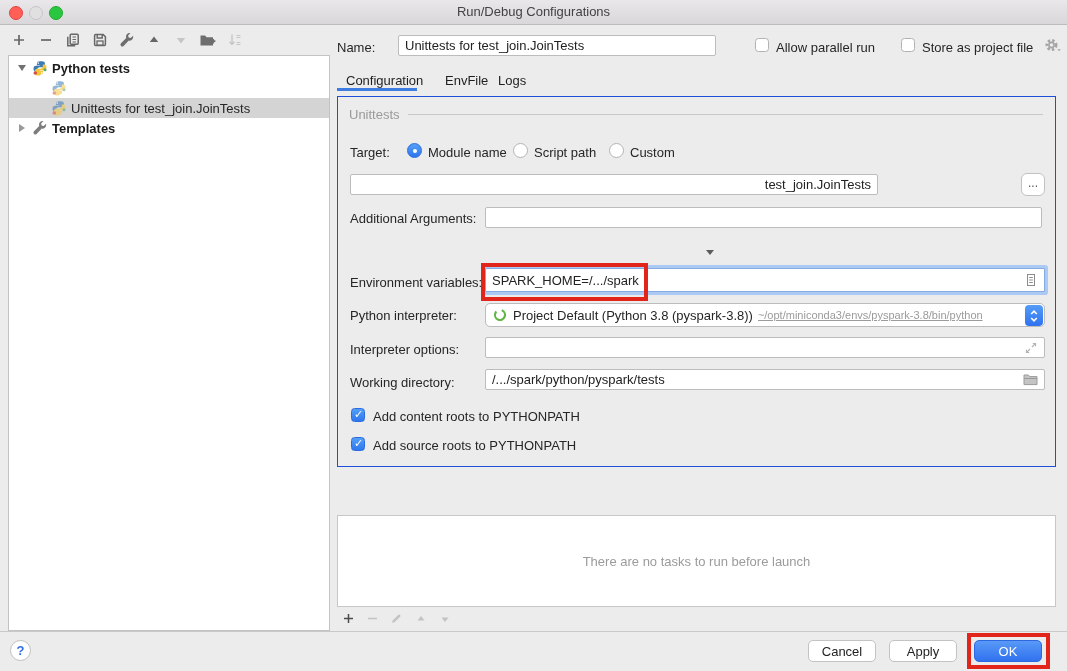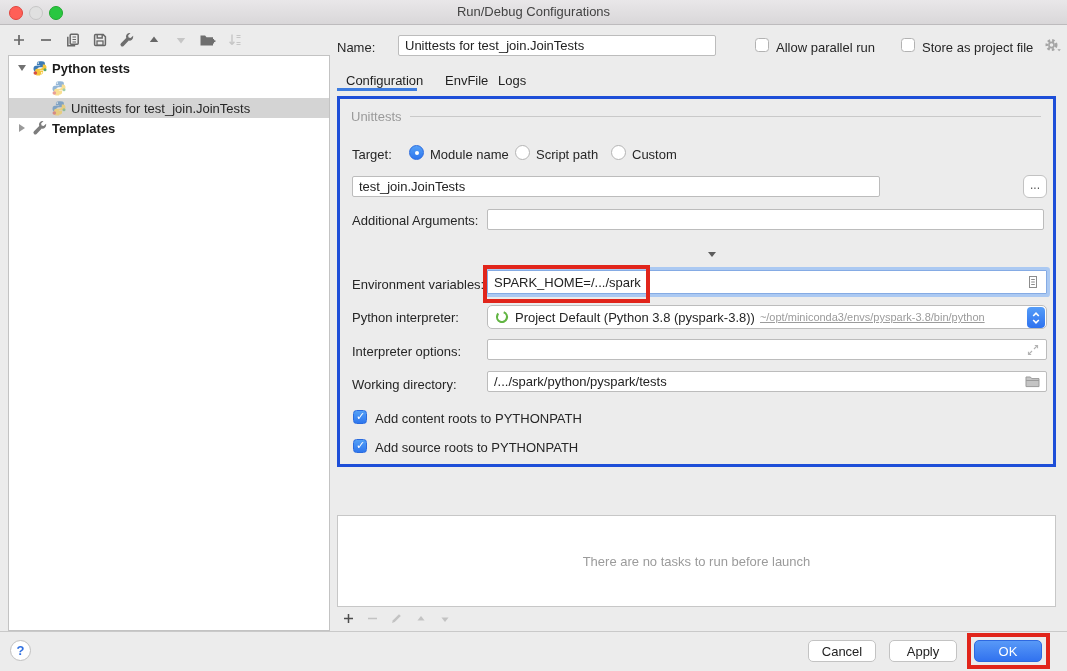--- a/index.html
+++ b/index.html
@@ -51,21 +51,21 @@
 
   
   .tab{position:absolute;top:73px;color:#1f1f1f;}
   .tab-config{left:346px;}
   .tab-envfile{left:445px;}
   .tab-logs{left:498px;}
   .tab-underline{position:absolute;left:337px;top:88px;width:80px;height:3px;background:#3d7ce0;}
 
   
   .config-panel{position:absolute;left:337px;top:96px;width:719px;height:371px;box-sizing:border-box;
-                border:3px solid #1d4ed8;}
+                border:1px solid #1d4ed8;}
   .group-head{position:absolute;left:11px;top:10px;right:12px;display:flex;align-items:center;gap:8px;}
   .group-head .gl{color:#9a9a9a;}
   .rule{flex:1;height:1px;background:#c9c9c9;}
   .sec-head{display:flex;align-items:center;gap:7px;position:absolute;}
   .sec-arrow{width:0;height:0;border-left:4px solid transparent;border-right:4px solid transparent;border-top:5px solid #5c5c5c;}
   .field{position:absolute;box-sizing:border-box;background:#fff;border:1px solid #bcbcbc;border-radius:2px;
          display:flex;align-items:center;padding:0 6px;color:#222;}
   .field .ficon{margin-left:auto;display:flex;align-items:center;}
   .lbl-abs{position:absolute;}
   .radio{position:absolute;width:15px;height:15px;box-sizing:border-box;border:1px solid #b4b4b4;border-radius:50%;background:#fff;}
@@ -250,21 +250,21 @@
     </div>
 
     <span class="lbl-abs" style="left:12px;top:48px;">Target:</span>
     <span class="radio selected" style="left:69px;top:46px;"></span>
     <span class="lbl-abs" style="left:90px;top:48px;">Module name</span>
     <span class="radio" style="left:175px;top:46px;"></span>
     <span class="lbl-abs" style="left:196px;top:48px;">Script path</span>
     <span class="radio" style="left:271px;top:46px;"></span>
     <span class="lbl-abs" style="left:292px;top:48px;">Custom</span>
 
-    <div class="field" style="left:12px;top:77px;width:528px;height:21px;">
+    <div class="field" style="left:12px;top:77px;width:528px;height:21px;justify-content:flex-end;">
       <span>test_join.JoinTests</span>
     </div>
     <div class="browse-btn">...</div>
 
     <span class="lbl-abs" style="left:12px;top:114px;">Additional Arguments:</span>
     <div class="field" style="left:147px;top:110px;width:557px;height:21px;">
       <span></span>
     </div>
 
     <div class="sec-head" style="left:23px;top:153px;width:698px;flex-direction:column;">

